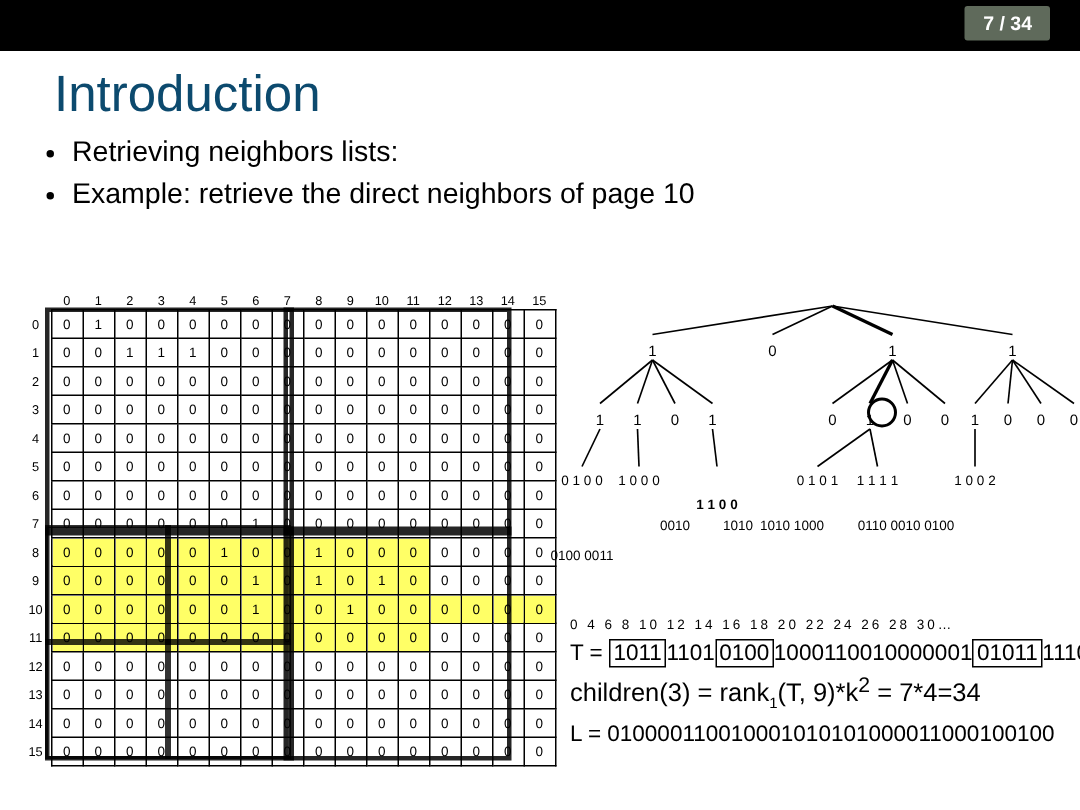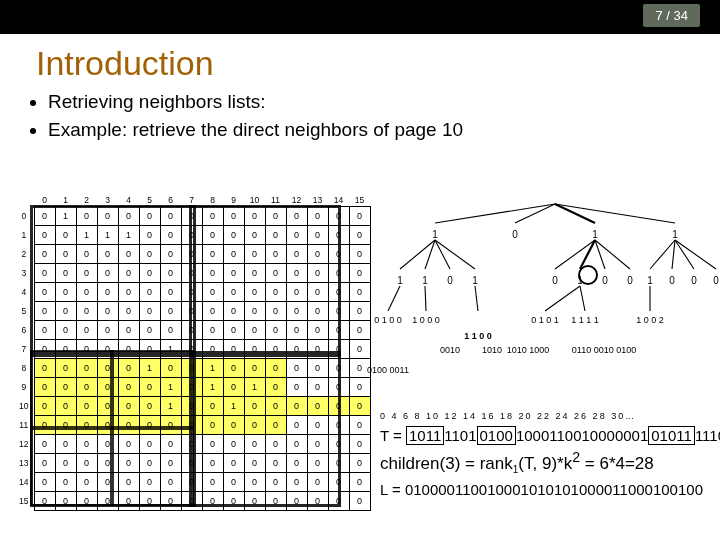--- a/index.html
+++ b/index.html
@@ -1,18 +1,18 @@
 <!DOCTYPE html>
 <html><head>
 <meta charset="utf-8">
 <style>
   body { margin:0; padding:0; font-family:Arial,Helvetica,sans-serif; background:#fff; width:720px; height:540px; position:relative; overflow:hidden;}
   .topbar { height:34px; background:#000; position:relative;}
-  .pagechip { position:absolute; top:4px; right:20px; background:#5f6a5b; color:#fff; font-size:13px; font-weight:normal; padding:4px 12px; border-radius:2px;}
-  h1 { color:#a16207; font-size:34px; font-weight:normal; margin:10px 0 6px 36px;}
+  .pagechip { position:absolute; top:4px; right:20px; background:#5f6a5b; color:#fff; font-size:13px; font-weight:bold; padding:4px 12px; border-radius:2px;}
+  h1 { color:#0c4a6e; font-size:34px; font-weight:normal; margin:10px 0 6px 36px;}
   ul.pts { margin:0 0 0 26px; padding:0 15px 0 22px; font-size:19px; line-height:1.35;}
   ul.pts li { list-style:disc; margin:0 0 2px 0;}
   ul.pts ul { margin-left:18px; padding-left:22px; font-size:19px;}
   .matrix-wrap { position:absolute; left:14px; top:194px;}
   table.matrix { border-collapse:collapse; font-size:9px;}
   table.matrix td { width:20px; height:18px; text-align:center; padding:0; border:1px solid #000; position:relative;}
   table.matrix td.header { border:none; font-size:8.5px; height:12px;}
   table.matrix td.rowhdr { border:none; font-size:8.5px; width:14px;}
   table.matrix td.y { background:#ffff66;}
   .cov { position:absolute; border:3px solid rgba(0,0,0,0.85); pointer-events:none;}
@@ -445,16 +445,16 @@
     <div class="leaf" style="left: 224px; top: 146px;">0110 0010 0100</div>
     <div class="ring" style="left: 208px; top: 75px;"></div>
   </div>
 
 <div class="Tblock">
   <div style="font-size:9px;letter-spacing:2px;">0     4   6   8  10  12  14  16  18   20  22  24  26  28  30…</div>
   <div>T =
     <span class="box">1011</span><span>1101</span><span class="box">0100</span><span>1000110010000001</span><span class="box">01011</span><span>1110</span>
   </div>
   <div class="child">
-    <span>children(3) = rank</span><sub>1</sub><span>(T, 9)*k</span><sup>2</sup><span> = 6*4=28</span>
+    <span>children(3) = rank</span><sub>1</sub><span>(T, 9)*k</span><sup>2</sup><span> = 7*4=34</span>
   </div>
   <div>L = 010000110010001010101000011000100100</div>
 </div>
 
 </body></html>

